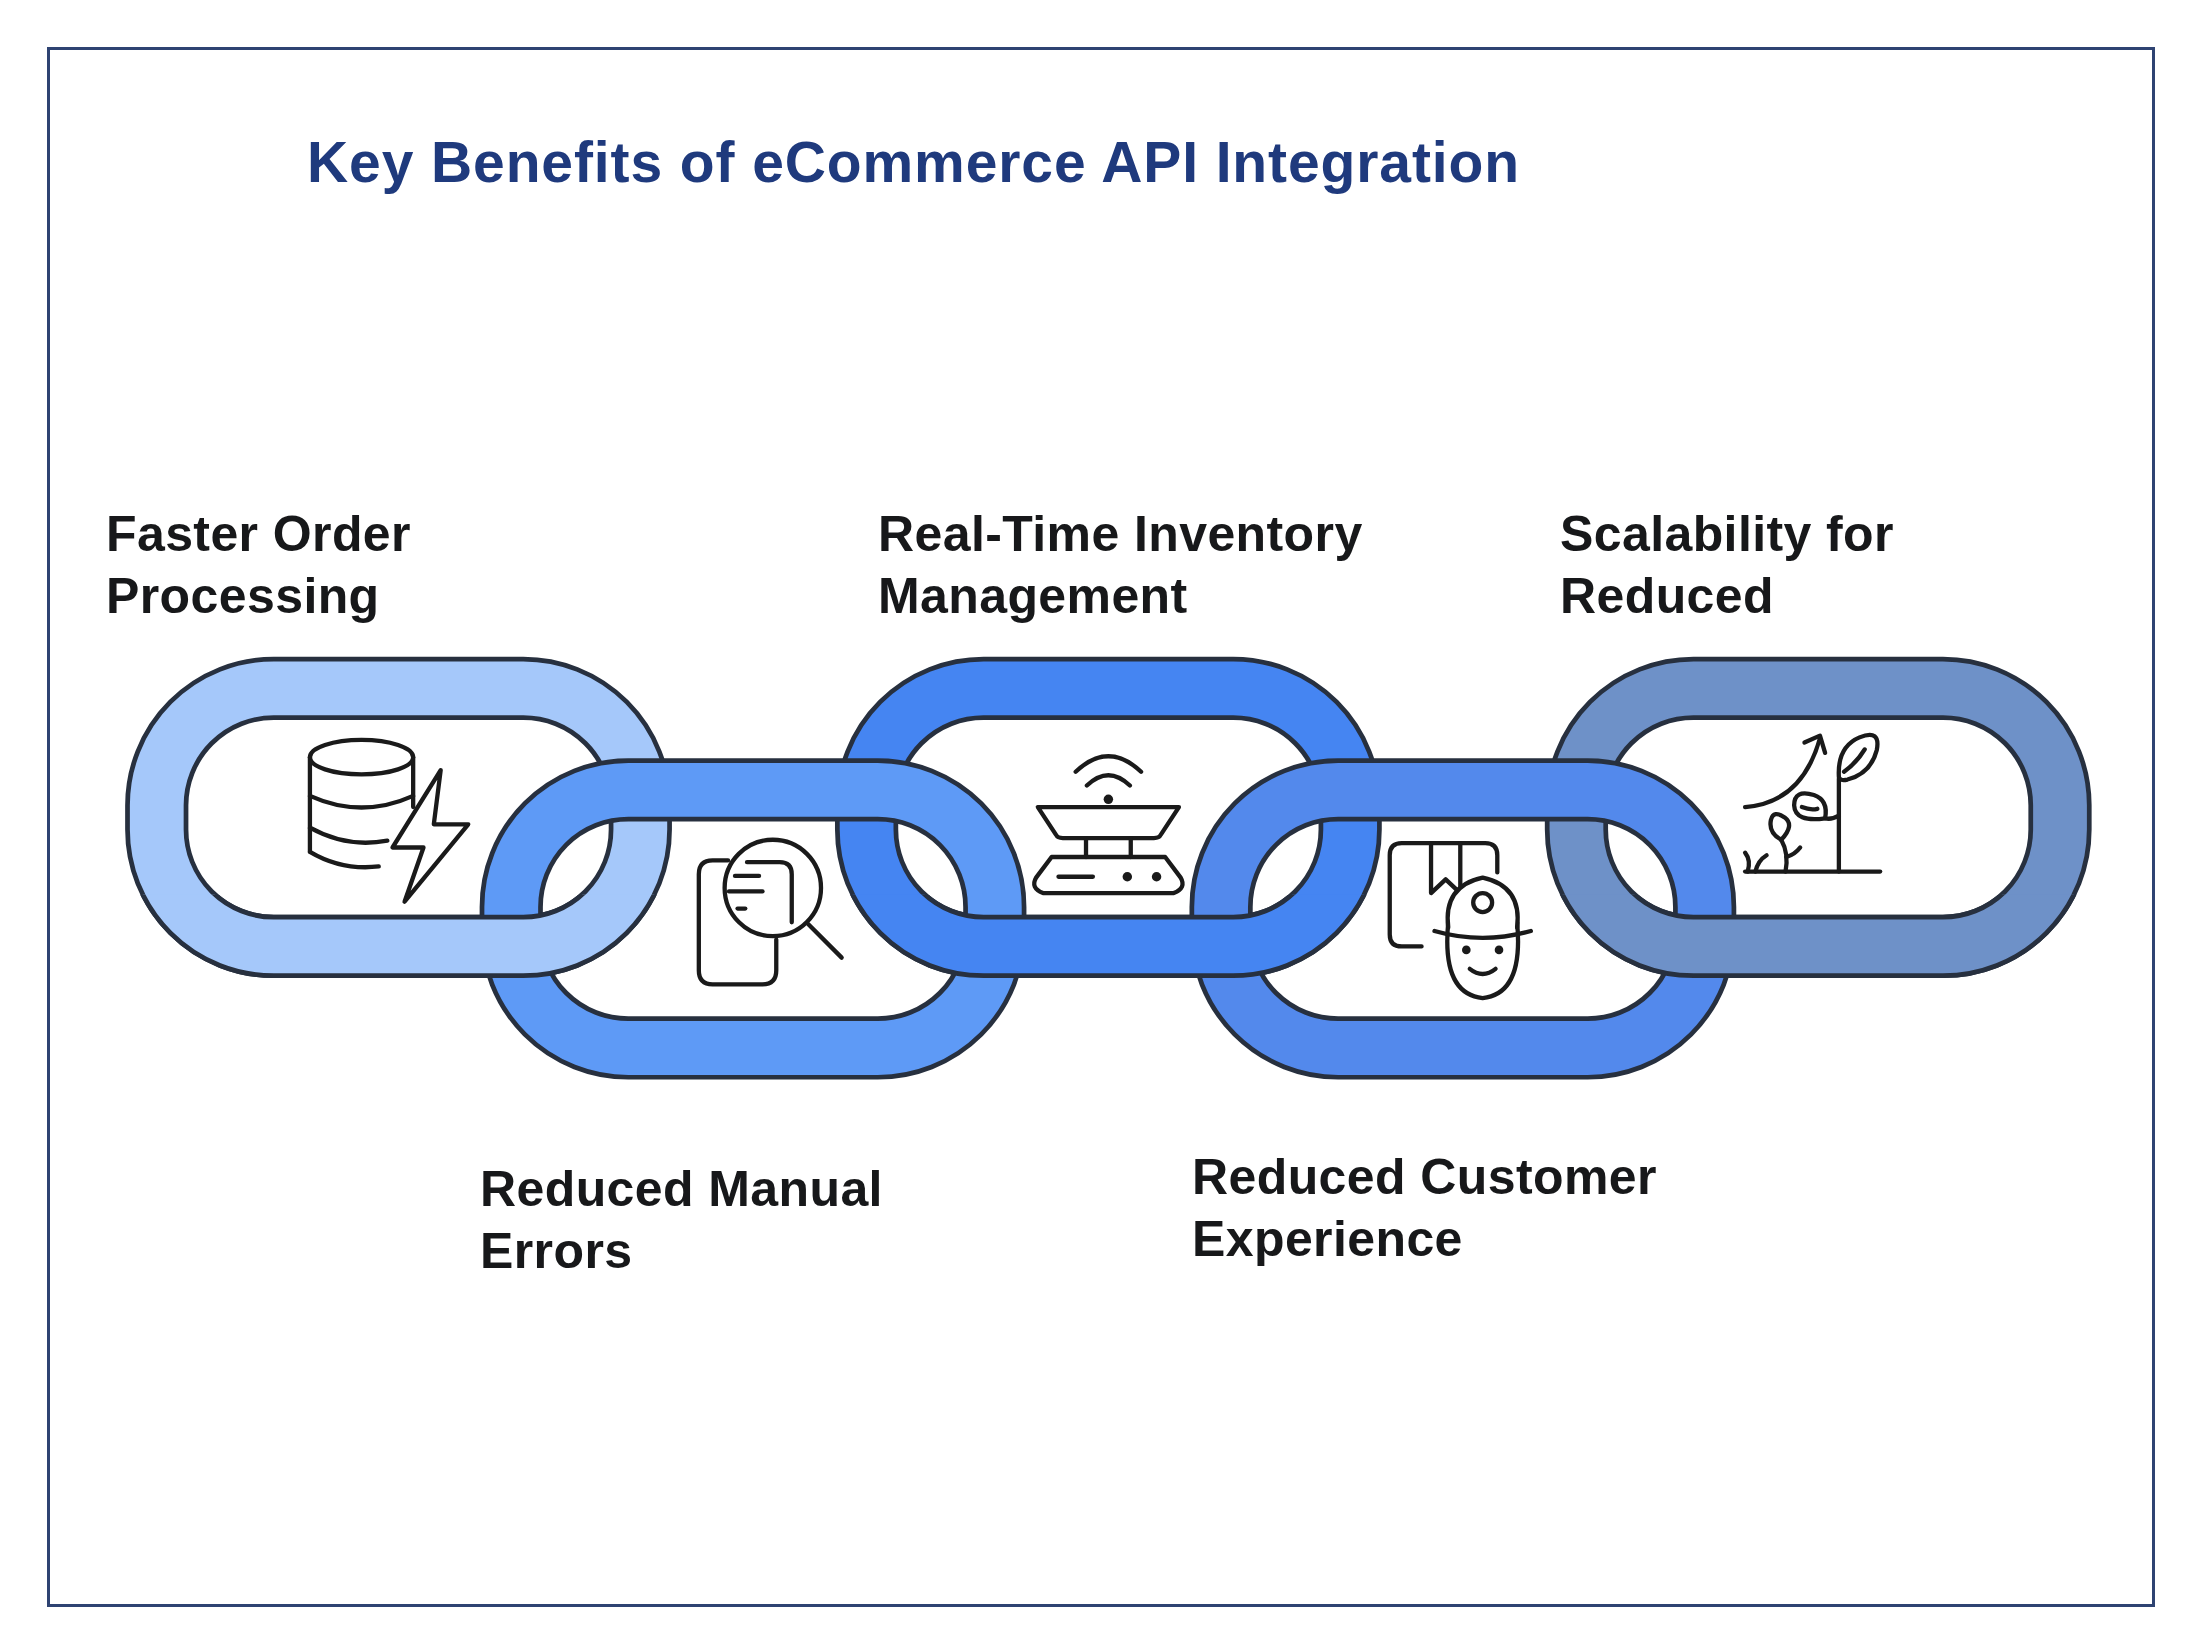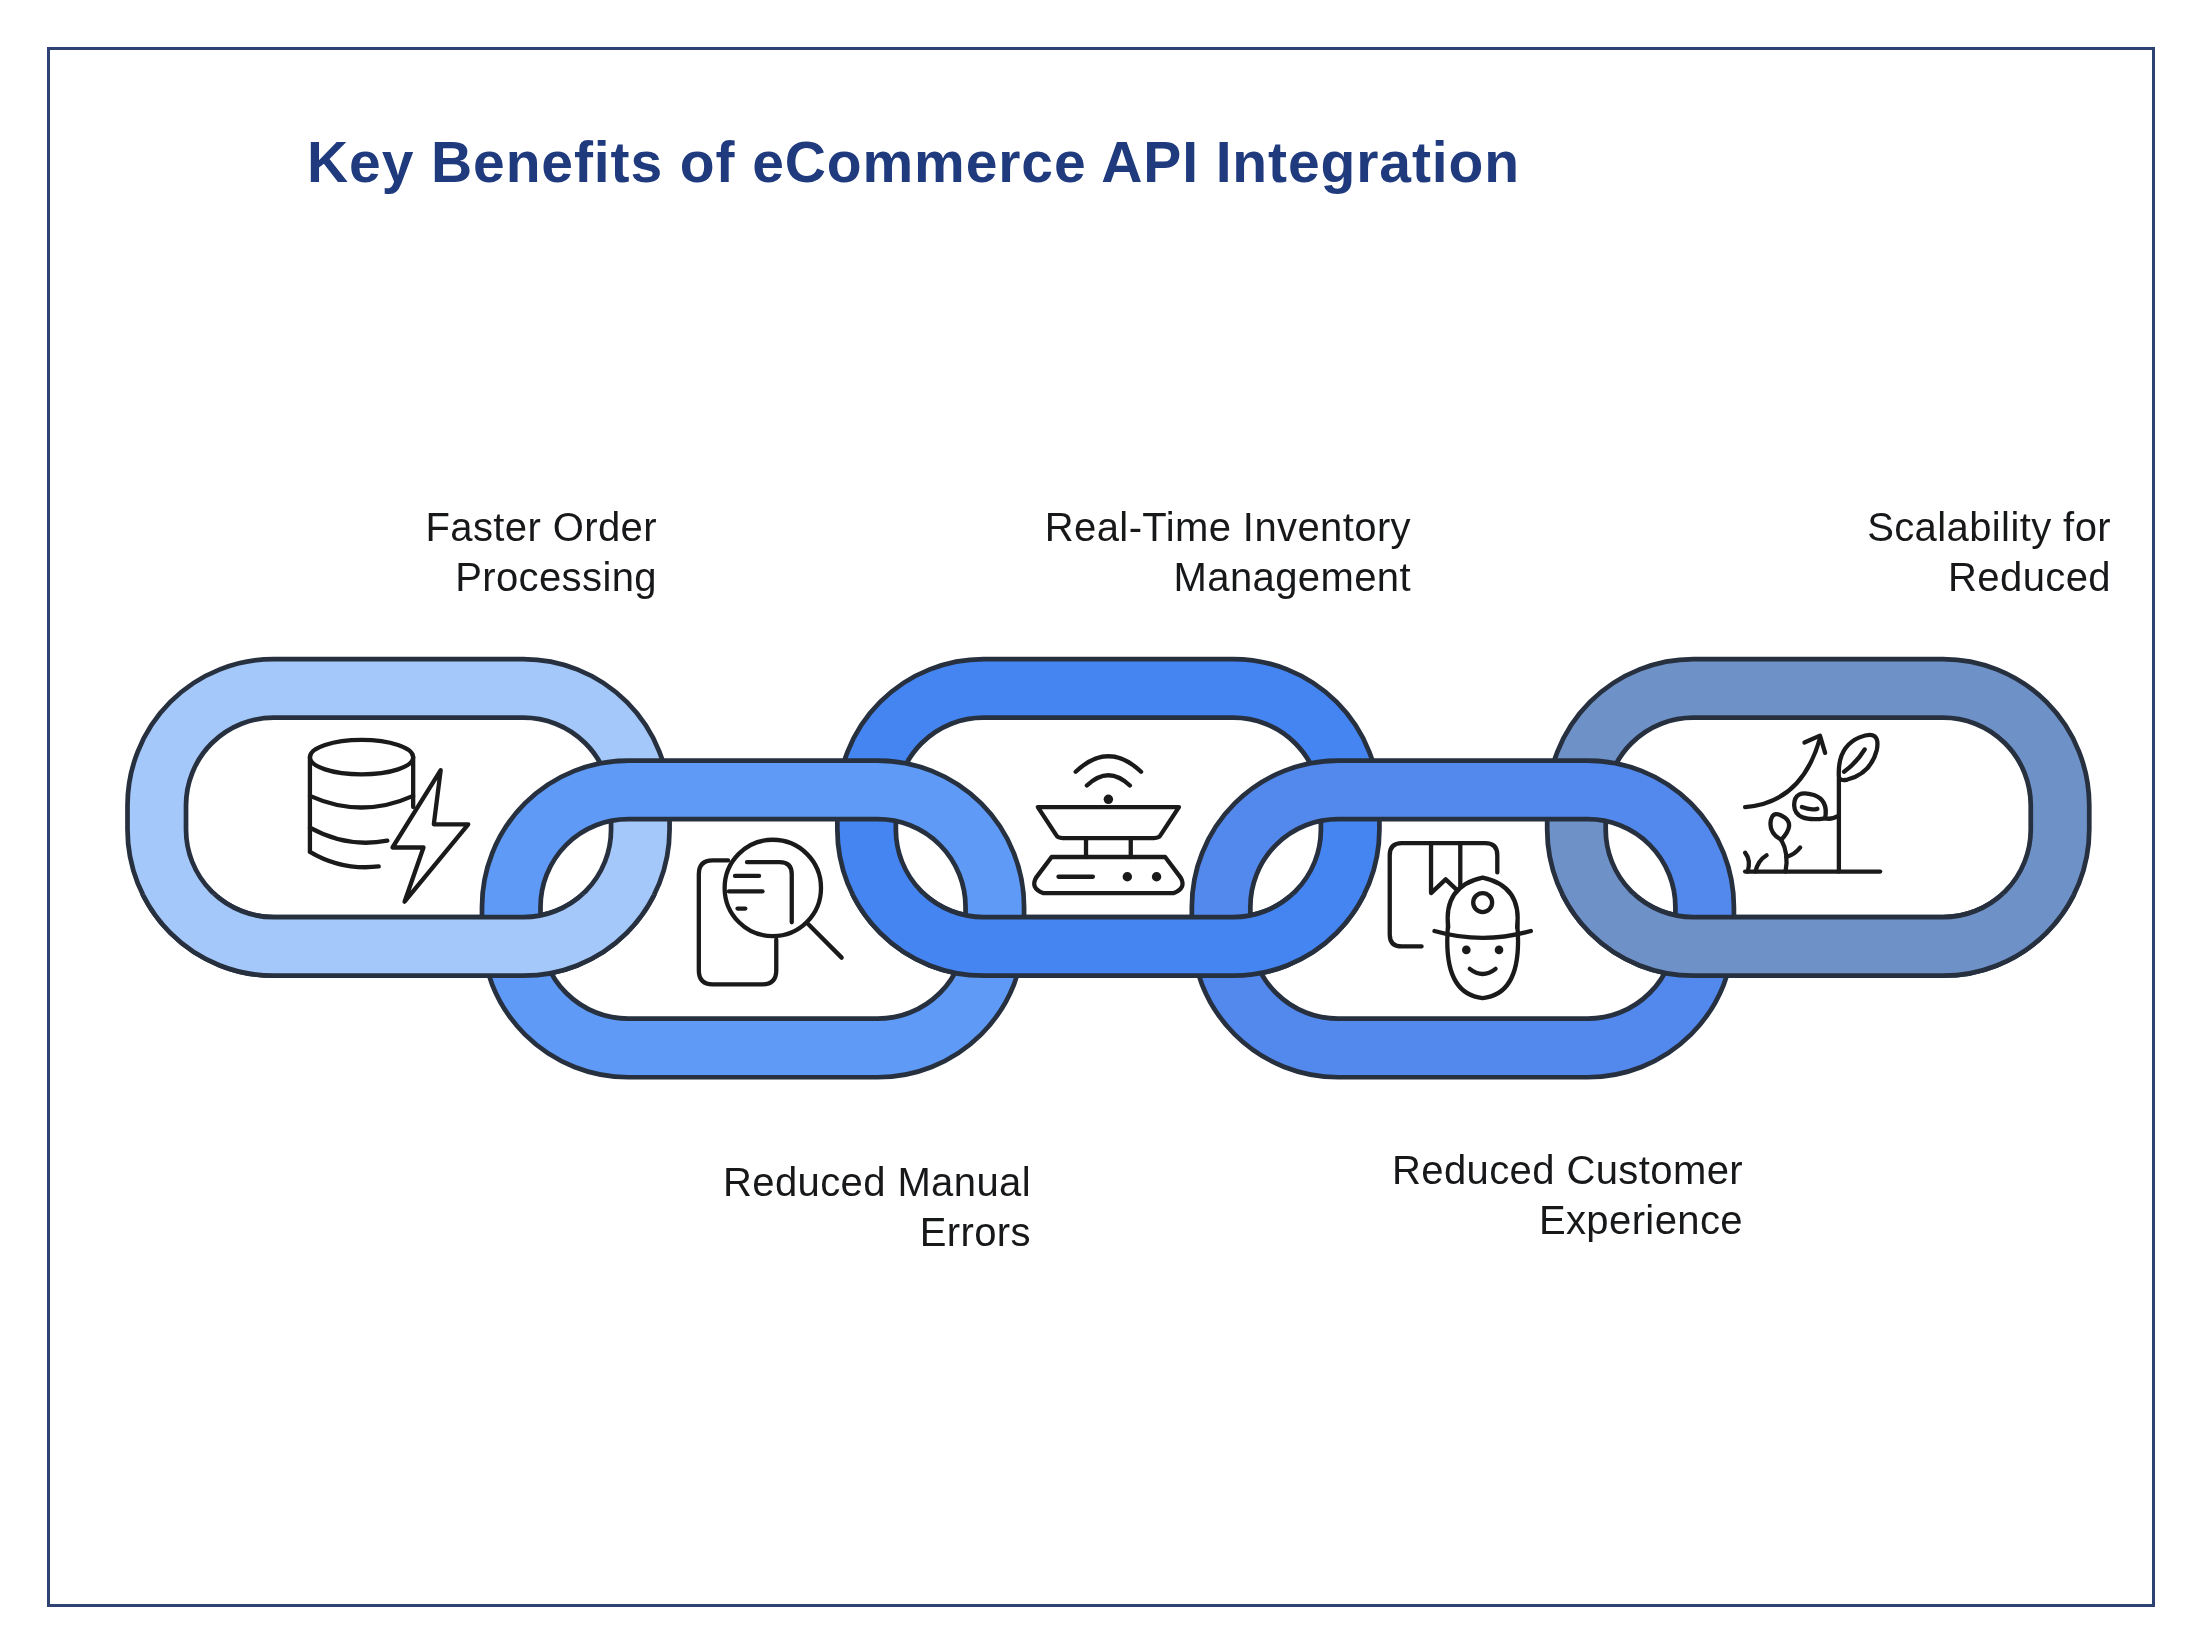--- a/index.html
+++ b/index.html
@@ -9,25 +9,25 @@
   }
   .frame{
     position:absolute;left:47px;top:47px;width:2108px;height:1560px;
     box-sizing:border-box;border:3.4px solid #2E4372;background:transparent;
   }
   .title{
     position:absolute;top:129px;left:0;width:1827px;text-align:center;
     font-size:57px;font-weight:700;letter-spacing:0.9px;
   }
   .label{
-    position:absolute;width:551px;text-align:right;font-size:40px;font-weight:400;
+    position:absolute;width:551px;text-align:left;font-size:50px;font-weight:700;
     line-height:1.24;white-space:pre-line;letter-spacing:0.4px;
   }
   .label.l1{left:106px;top:503px;}
-  .label.l3{left:860px;top:503px;}
+  .label.l3{left:878px;top:503px;}
   .label.l5{left:1560px;top:503px;}
   .label.l2{left:480px;top:1146px;}
   .label.l4{left:1192px;top:1146px;}
   svg.chain{position:absolute;left:0;top:0;}
   .chain use{stroke-width:5.5px;}
   .ico{fill:none;stroke-width:5px;stroke-linecap:round;stroke-linejoin:round;}
   .ico-fill{stroke:none;}
   .ico-wh{fill:#ffffff;stroke-width:5px;stroke-linecap:round;stroke-linejoin:round;}
 </style>
 </head>

